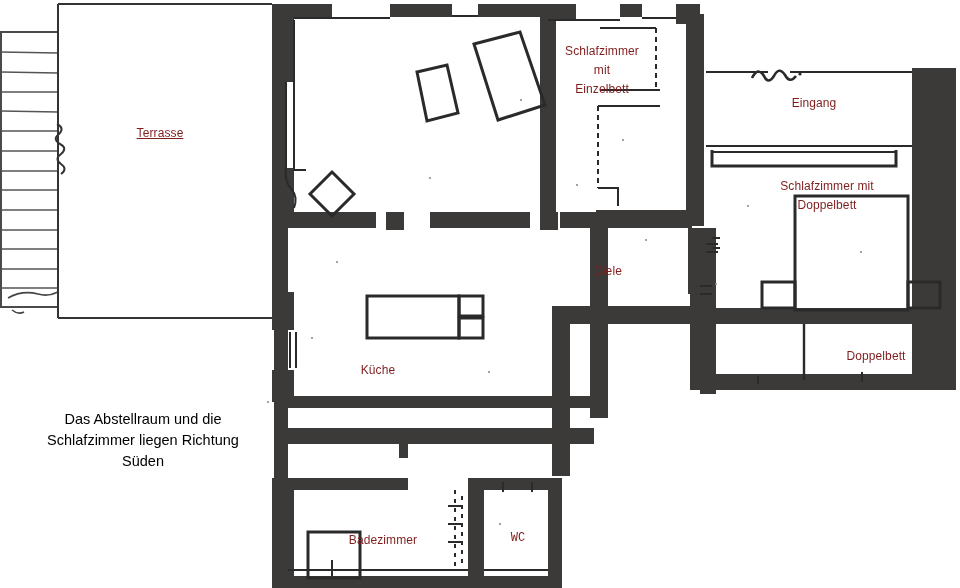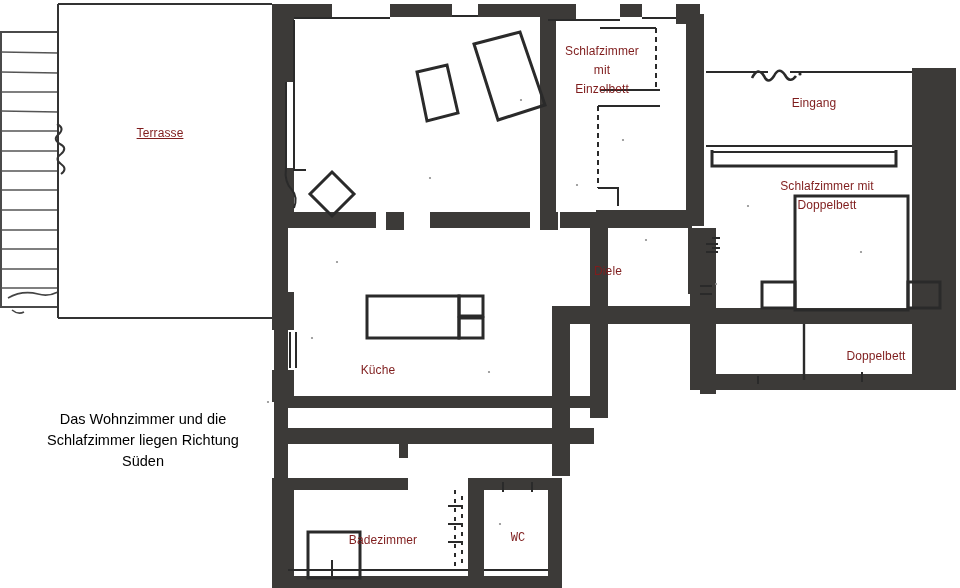--- a/index.html
+++ b/index.html
@@ -246,17 +246,17 @@
 
   <div class="room-label" style="left:378px; top:361px;text-align:right;">Küche</div>
 
   <div class="room-label" style="left:876px; top:347px;">Doppelbett</div>
 
   <div class="room-label" style="left:383px; top:510px;margin-top:21px;">Badezimmer</div>
 
   <div class="room-label" style="left:518px; top:529px;font-family:Liberation Mono, monospace;">WC</div>
 
 
-  <div class="note-label" style="left:143px; top:409px;">Das Wohnzimmer und die
+  <div class="note-label" style="left:143px; top:409px;">Das Abstellraum und die
 Schlafzimmer liegen Richtung
 Süden</div>
 
 </div>
 
 </body></html>

